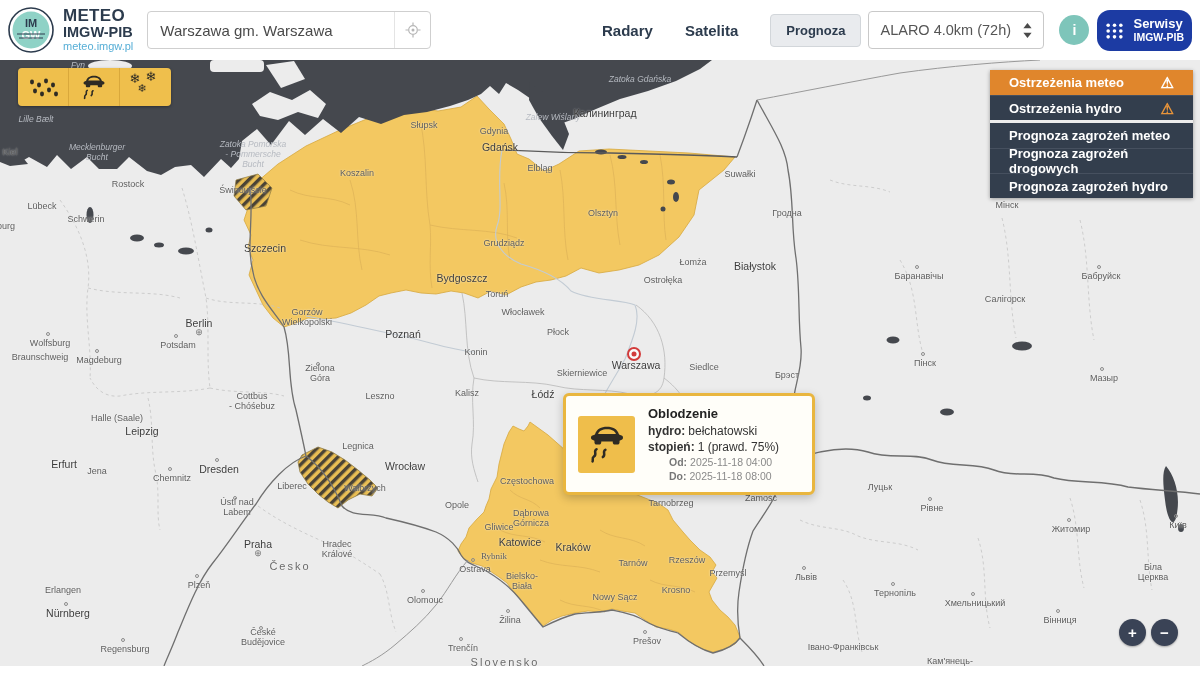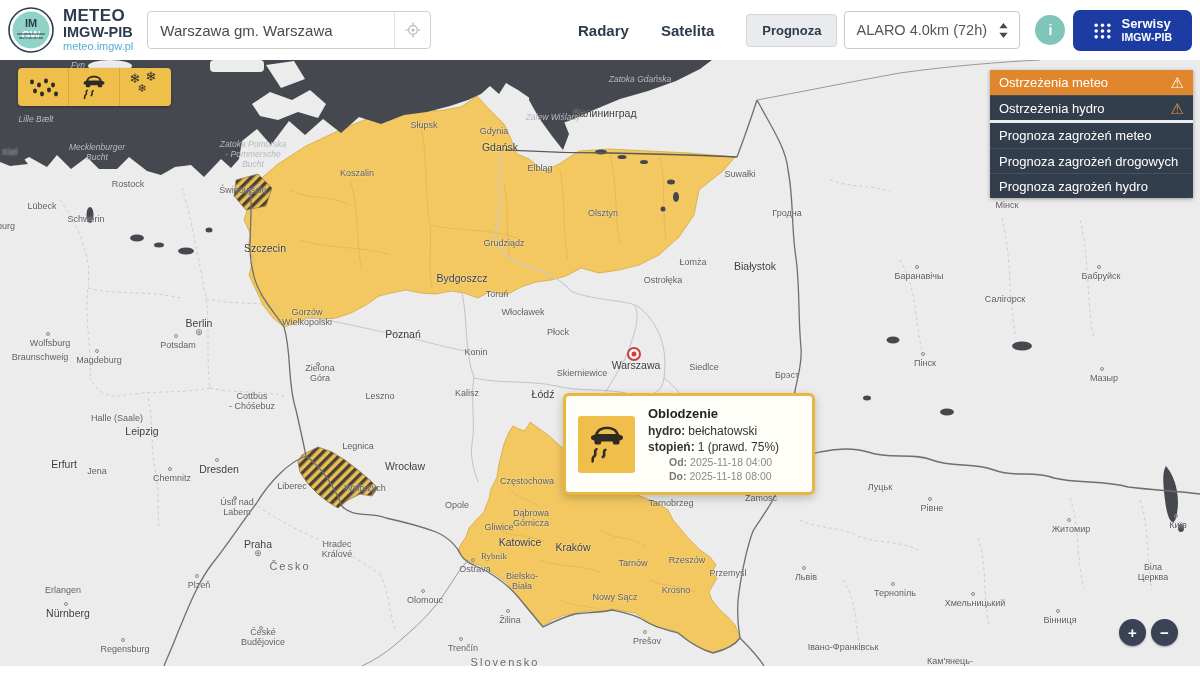--- a/index.html
+++ b/index.html
@@ -16,21 +16,21 @@
   .logo-sub { font-size:14.5px; font-weight:600; color:#2C3B4D; }
   .logo-url { font-size:11px; color:#56AED6; margin-top:1px; }
   .search { margin-left:14px; width:284px; height:38px; border:1px solid #cfcfcf; border-radius:4px; display:flex; align-items:center; background:#fff; }
   .search input { flex:1; border:none; outline:none; font-family:inherit; font-size:15px; color:#4a4a4a; padding:0 12px; background:transparent; }
   .locate { width:36px; height:100%; border:none; border-left:1px solid #e4e4e4; background:transparent; display:grid; place-items:center; cursor:pointer; }
   .navgrp { margin-left:auto; display:flex; align-items:center; }
   .navlink { font-size:15px; font-weight:700; color:#2C3B4D; text-decoration:none; margin-right:32px; cursor:pointer; }
   .prognoza { background:#E9EBEE; border:1px solid #d2d6da; border-radius:4px; padding:8px 15px; font-size:13px; font-weight:700; color:#2C3B4D; margin-right:7px; cursor:pointer; }
   .model-select { border:1px solid #c9c9c9; border-radius:4px; height:38px; width:176px; padding:0 11px; display:flex; align-items:center; justify-content:space-between; font-size:14.5px; color:#555; margin-right:15px; cursor:pointer; background:#fff; }
   .info-btn { width:30px; height:30px; border-radius:50%; background:#7EC5BA; color:#fff; font-size:14px; font-weight:700; display:grid; place-items:center; margin-right:8px; cursor:pointer; }
-  .serwisy { background:#1C3BA3; border:none; border-radius:7px; color:#fff; display:flex; align-items:center; gap:9px; padding:6px 20px; height:41px; cursor:pointer; }
+  .serwisy { background:#1C3BA3; border:none; border-radius:13px; color:#fff; display:flex; align-items:center; gap:9px; padding:6px 8px; height:41px; cursor:pointer; }
   .serwisy-text { text-align:left; line-height:1.15; }
   .serwisy-text b { display:block; font-size:13px; }
   .serwisy-text i { display:block; font-style:normal; font-size:10.5px; font-weight:600; }
 
   
   .map { position:relative; width:1200px; height:606px; background:#ECECEC; overflow:hidden; }
   .map-svg { position:absolute; left:0; top:0; }
 
   .city, .sea { position:absolute; transform:translate(-50%,-50%); white-space:pre-line; text-align:center; line-height:1.15; pointer-events:none; z-index:2; }
   .city { font-size:9px; color:#5d5d5d; text-shadow:0 0 2px rgba(255,255,255,.75); }
@@ -46,21 +46,21 @@
   .warn-buttons { position:absolute; left:18px; top:8px; display:flex; border-radius:4px; overflow:hidden; box-shadow:0 1px 3px rgba(0,0,0,.35); z-index:5; }
   .warn-btn { width:51px; height:38px; background:#EFBF4C; border:none; border-right:1px solid #D9A83B; display:grid; place-items:center; cursor:pointer; padding:0; }
   .warn-btn:last-child { border-right:none; }
   .snowwrap { position:relative; width:34px; height:27px; display:block; }
   .snowwrap b { position:absolute; font-weight:400; font-size:13px; color:#2e2b24; }
   .snowwrap b:nth-child(1) { left:1px; top:-3px; }
   .snowwrap b:nth-child(2) { left:17px; top:-5px; }
   .snowwrap b.s3 { left:9px; top:8px; font-size:11px; }
 
   .menu { position:absolute; left:990px; top:10px; width:203px; z-index:5; box-shadow:0 1px 4px rgba(0,0,0,.35); }
-  .menu-item { height:25px; background:#333E4D; color:#fff; font-size:13px; font-weight:400; display:flex; align-items:center; padding:0 9px; cursor:pointer; border-top:1px solid #46505F; }
+  .menu-item { height:25px; background:#333E4D; color:#fff; font-size:13px; font-weight:700; display:flex; align-items:center; padding:0 19px; cursor:pointer; border-top:1px solid #46505F; }
   .menu-item:first-child { border-top:none; }
   .menu-item.active { background:#E0862C; }
   .menu-item:nth-child(2) { margin-bottom:3px; }
   .menu-item:nth-child(3) { border-top:none; }
   .warn-ic { margin-left:auto; font-size:15px; line-height:1; }
   .warn-ic.wht { color:#fff; }
   .warn-ic.org { color:#E8943A; }
 
   .popup { position:absolute; left:563px; top:333px; width:252px; min-height:99px; background:#FFFEF9; border:3px solid #E9B63F; border-radius:6px; box-shadow:0 3px 10px rgba(0,0,0,.22); display:flex; gap:13px; padding:10px 12px; z-index:6; }
   .popup-icon { width:57px; height:57px; background:#EFBE4B; border-radius:3px; flex:none; display:grid; place-items:center; align-self:center; }

